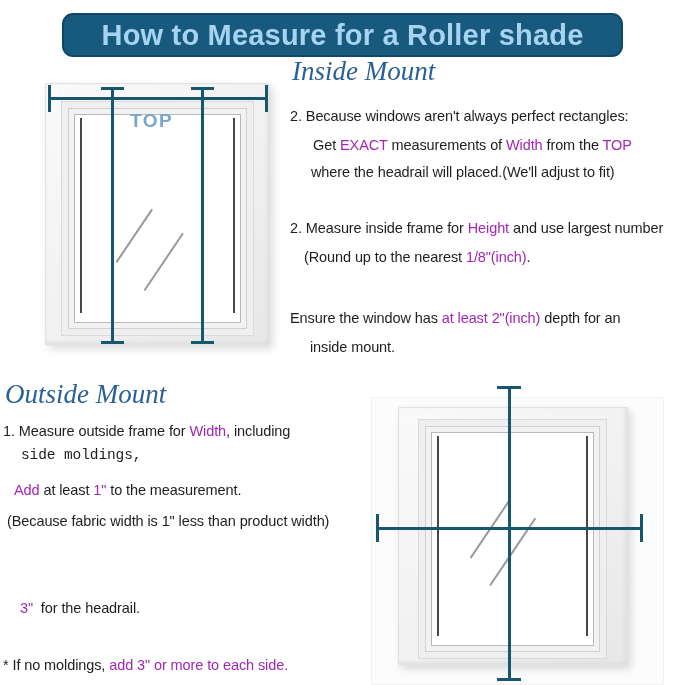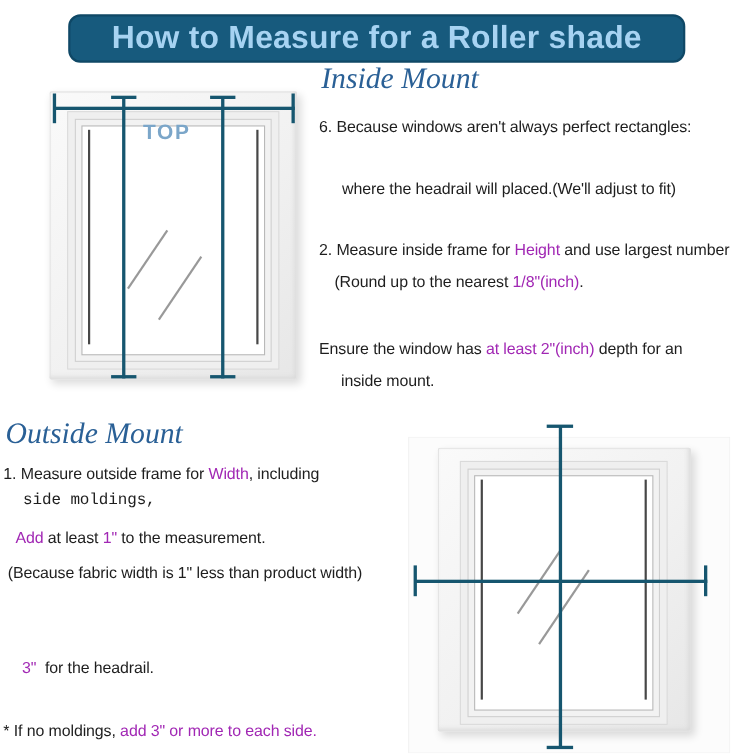--- a/index.html
+++ b/index.html
@@ -84,21 +84,22 @@
   <div class="ml" style="left:48px;  top:85px;  width:3px;  height:27px;"></div>
   <div class="ml" style="left:265px; top:85px;  width:3px;  height:27px;"></div>
   <div class="ml" style="left:111px; top:88px;  width:3px;  height:256px;"></div>
   <div class="ml" style="left:101px; top:87px;  width:23px; height:3px;"></div>
   <div class="ml" style="left:101px; top:341px; width:23px; height:3px;"></div>
   <div class="ml" style="left:201px; top:88px;  width:3px;  height:256px;"></div>
   <div class="ml" style="left:191px; top:87px;  width:23px; height:3px;"></div>
   <div class="ml" style="left:191px; top:341px; width:23px; height:3px;"></div>
 
   <div class="section-heading" id="inside-heading">Inside Mount</div>
-  <div class="tl" style="left:290px; top:108px;"><span>6. Because windows aren't always perfect rectangles:</span></div>
+  <div class="tl" style="left:290px; top:108px;"><span>2. Because windows aren't always perfect rectangles:</span></div>
+  <div class="tl" style="left:313px; top:137px;"><span>Get </span><span class="hl">EXACT</span><span> measurements of </span><span class="hl">Width</span><span> from the </span><span class="hl">TOP</span></div>
   <div class="tl" style="left:311px; top:164px;"><span>where the headrail will placed.(We'll adjust to fit)</span></div>
   <div class="tl" style="left:290px; top:220px;"><span>2. Measure inside frame for </span><span class="hl">Height</span><span> and use largest number</span></div>
   <div class="tl" style="left:304px; top:249px;"><span>(Round up to the nearest </span><span class="hl">1/8"(inch)</span><span>.</span></div>
   <div class="tl" style="left:290px; top:310px;"><span>Ensure the window has </span><span class="hl">at least 2"(inch)</span><span> depth for an</span></div>
   <div class="tl" style="left:290px; top:339px;margin-left:20px;"><span>inside mount.</span></div>
 
   <div class="section-heading" id="outside-heading">Outside Mount</div>
   <div class="tl" style="left:3px;  top:423px;"><span>1. Measure outside frame for </span><span class="hl">Width</span><span>, including</span></div>
   <div class="tl" style="left:21px; top:447px;font-family:Liberation Mono, monospace;"><span>side moldings,</span></div>
   <div class="tl" style="left:14px; top:482px;"><span class="hl">Add</span><span> at least </span><span class="hl">1"</span><span> to the measurement.</span></div>

